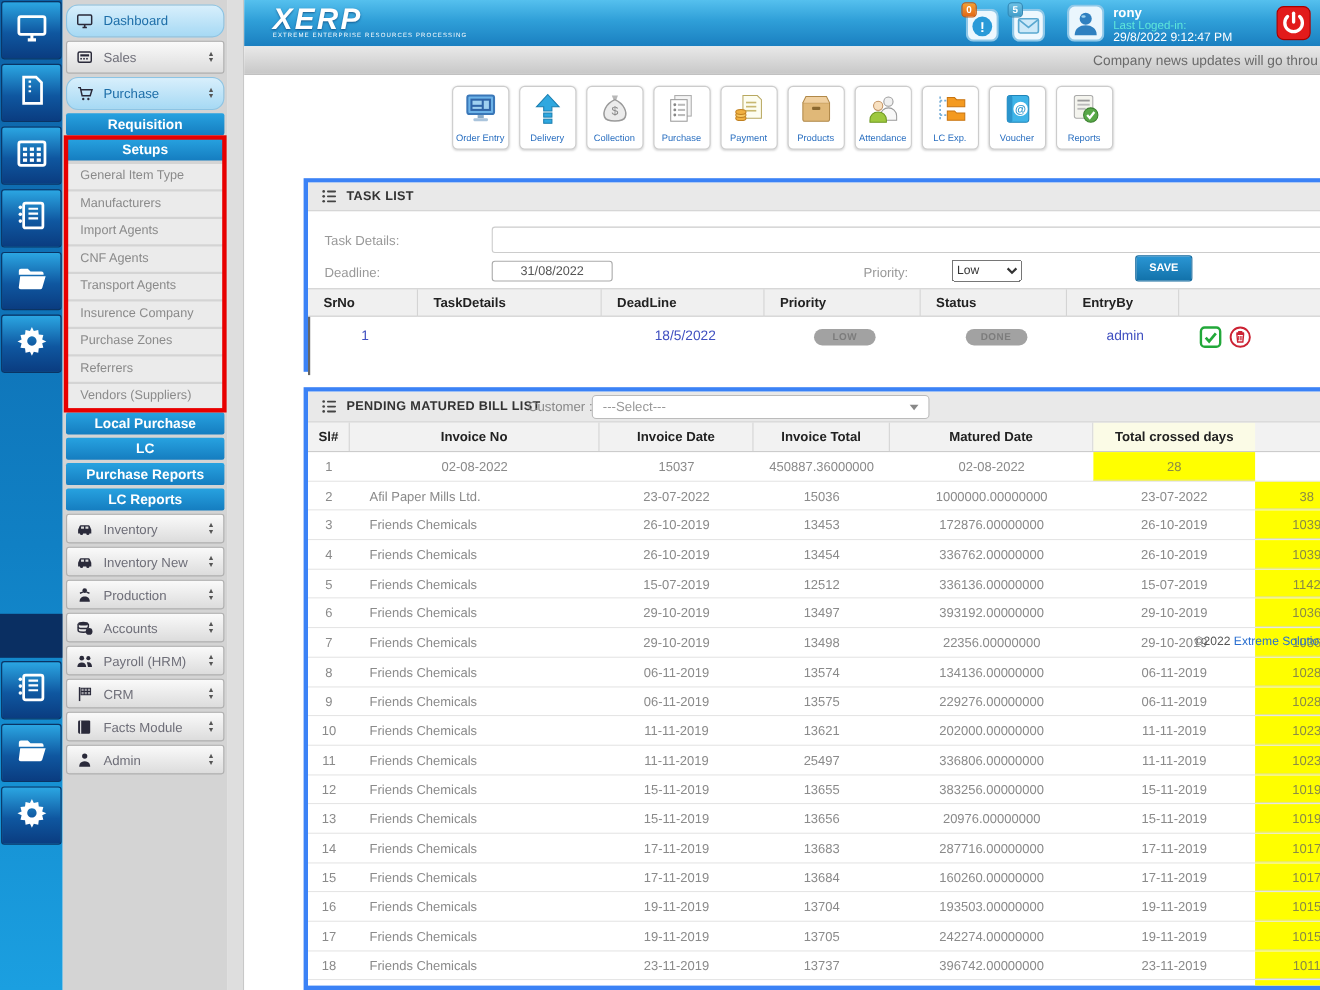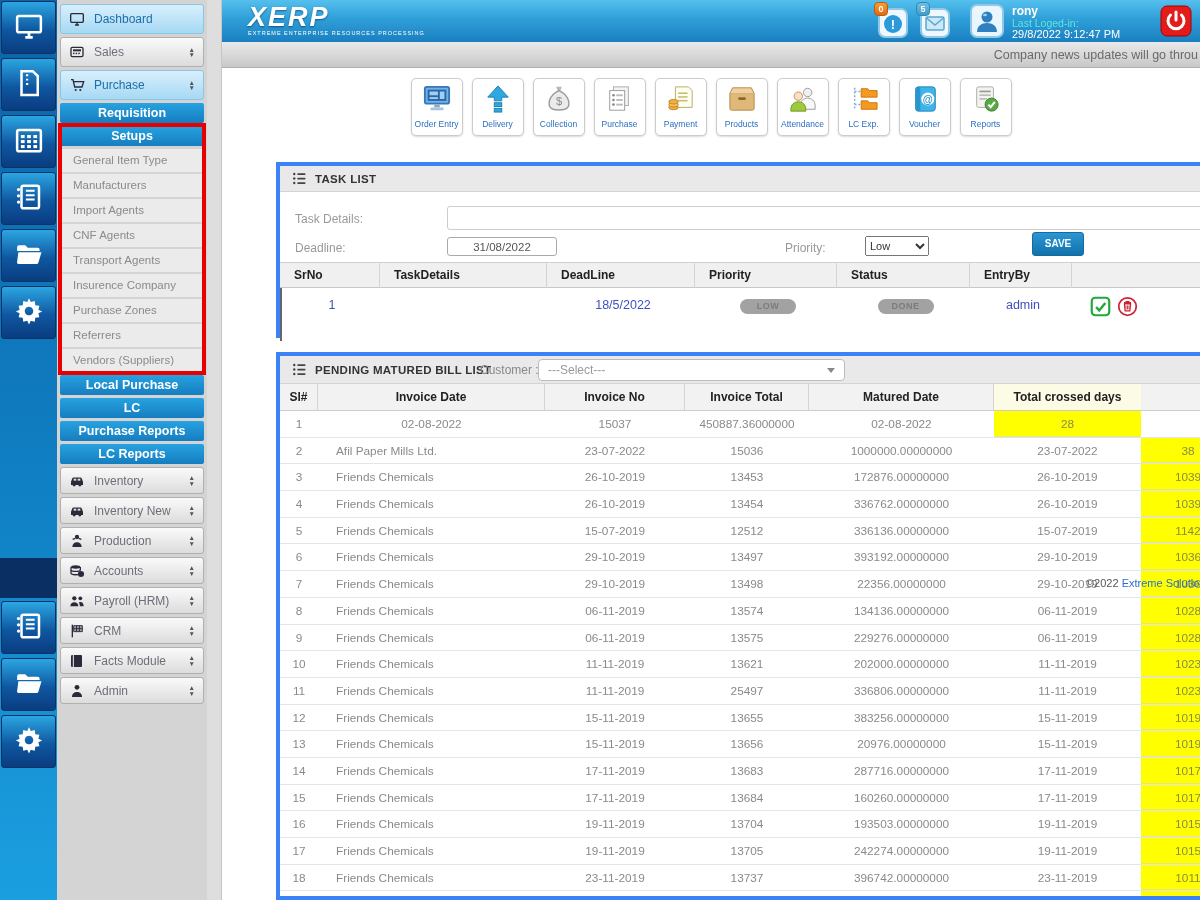--- a/index.html
+++ b/index.html
@@ -15,21 +15,21 @@
                border:1px solid #0a3464; display:flex; align-items:center; justify-content:center;
                color:#fff; cursor:pointer; }
   .rail-tile svg { width:30px; height:30px; }
 
   
   .sidebar { position:absolute; left:57px; top:0; width:150px; height:900px;
              background:#d4d4d4; padding:4px 3px 0 3px; }
   .side-item { position:relative; height:30px; margin-bottom:3px; border:1px solid #b0b0b0; border-radius:3px;
                background:linear-gradient(180deg,#fafafa,#dcdcdc); display:flex; align-items:center;
                padding:0 8px; color:#2a2a3a; cursor:pointer; }
-  .side-item.active { background:linear-gradient(180deg,#d8effc,#a6d9f4); border-color:#8cc4e4; }
+  .side-item.active { background:linear-gradient(180deg,#d8effc,#a6d9f4); border-color:#8cc4e4;border-radius:11px; }
   .side-item .mico { width:16px; height:16px; margin-right:9px; flex:0 0 16px; color:#2a2a3a; }
   .side-item .mico svg { width:16px; height:16px; }
   .side-item .lbl { font-size:12px; color:#6e6e78; flex:1; }
   .side-item.active .lbl { color:#1d6ea8; }
   .updown { display:flex; flex-direction:column; align-items:center; font-size:6.5px; line-height:5.5px; color:#555; }
   .side-header { height:20px; margin:3px 0; border-radius:2px; background:linear-gradient(180deg,#27a2e0,#157dc0);
                  color:#fff; font-size:12.5px; font-weight:bold; text-align:center; line-height:20px; cursor:pointer; }
   .sub-item { height:23px; margin-top:2px; background:#ebebeb; border-radius:2px;
               font-size:11.5px; color:#8a8a8a; line-height:23px; padding-left:13px; cursor:pointer; }
   .module-item { height:27px; }
@@ -594,22 +594,22 @@
       </span>
       <span class="panel-title">PENDING MATURED BILL LIST</span>
       <span class="cust-label">Customer :</span>
       <div class="cust-select">
         <span>---Select---</span>
         <span class="caret"></span>
       </div>
     </div>
     <div class="bgrid bhead" id="bill-head">
         <div class="hcell">Sl#</div>
+        <div class="hcell">Invoice No</div>
         <div class="hcell">Invoice Date</div>
-        <div class="hcell">Invoice No</div>
         <div class="hcell">Invoice Total</div>
         <div class="hcell">Matured Date</div>
         <div class="hcell">Total crossed days</div>
       </div>
     <div id="bill-rows">
         <div class="bgrid brow">
           <div class="bcell">1</div>
           <div class="bcell">02-08-2022</div>
           <div class="bcell">15037</div>
           <div class="bcell">450887.36000000</div>

